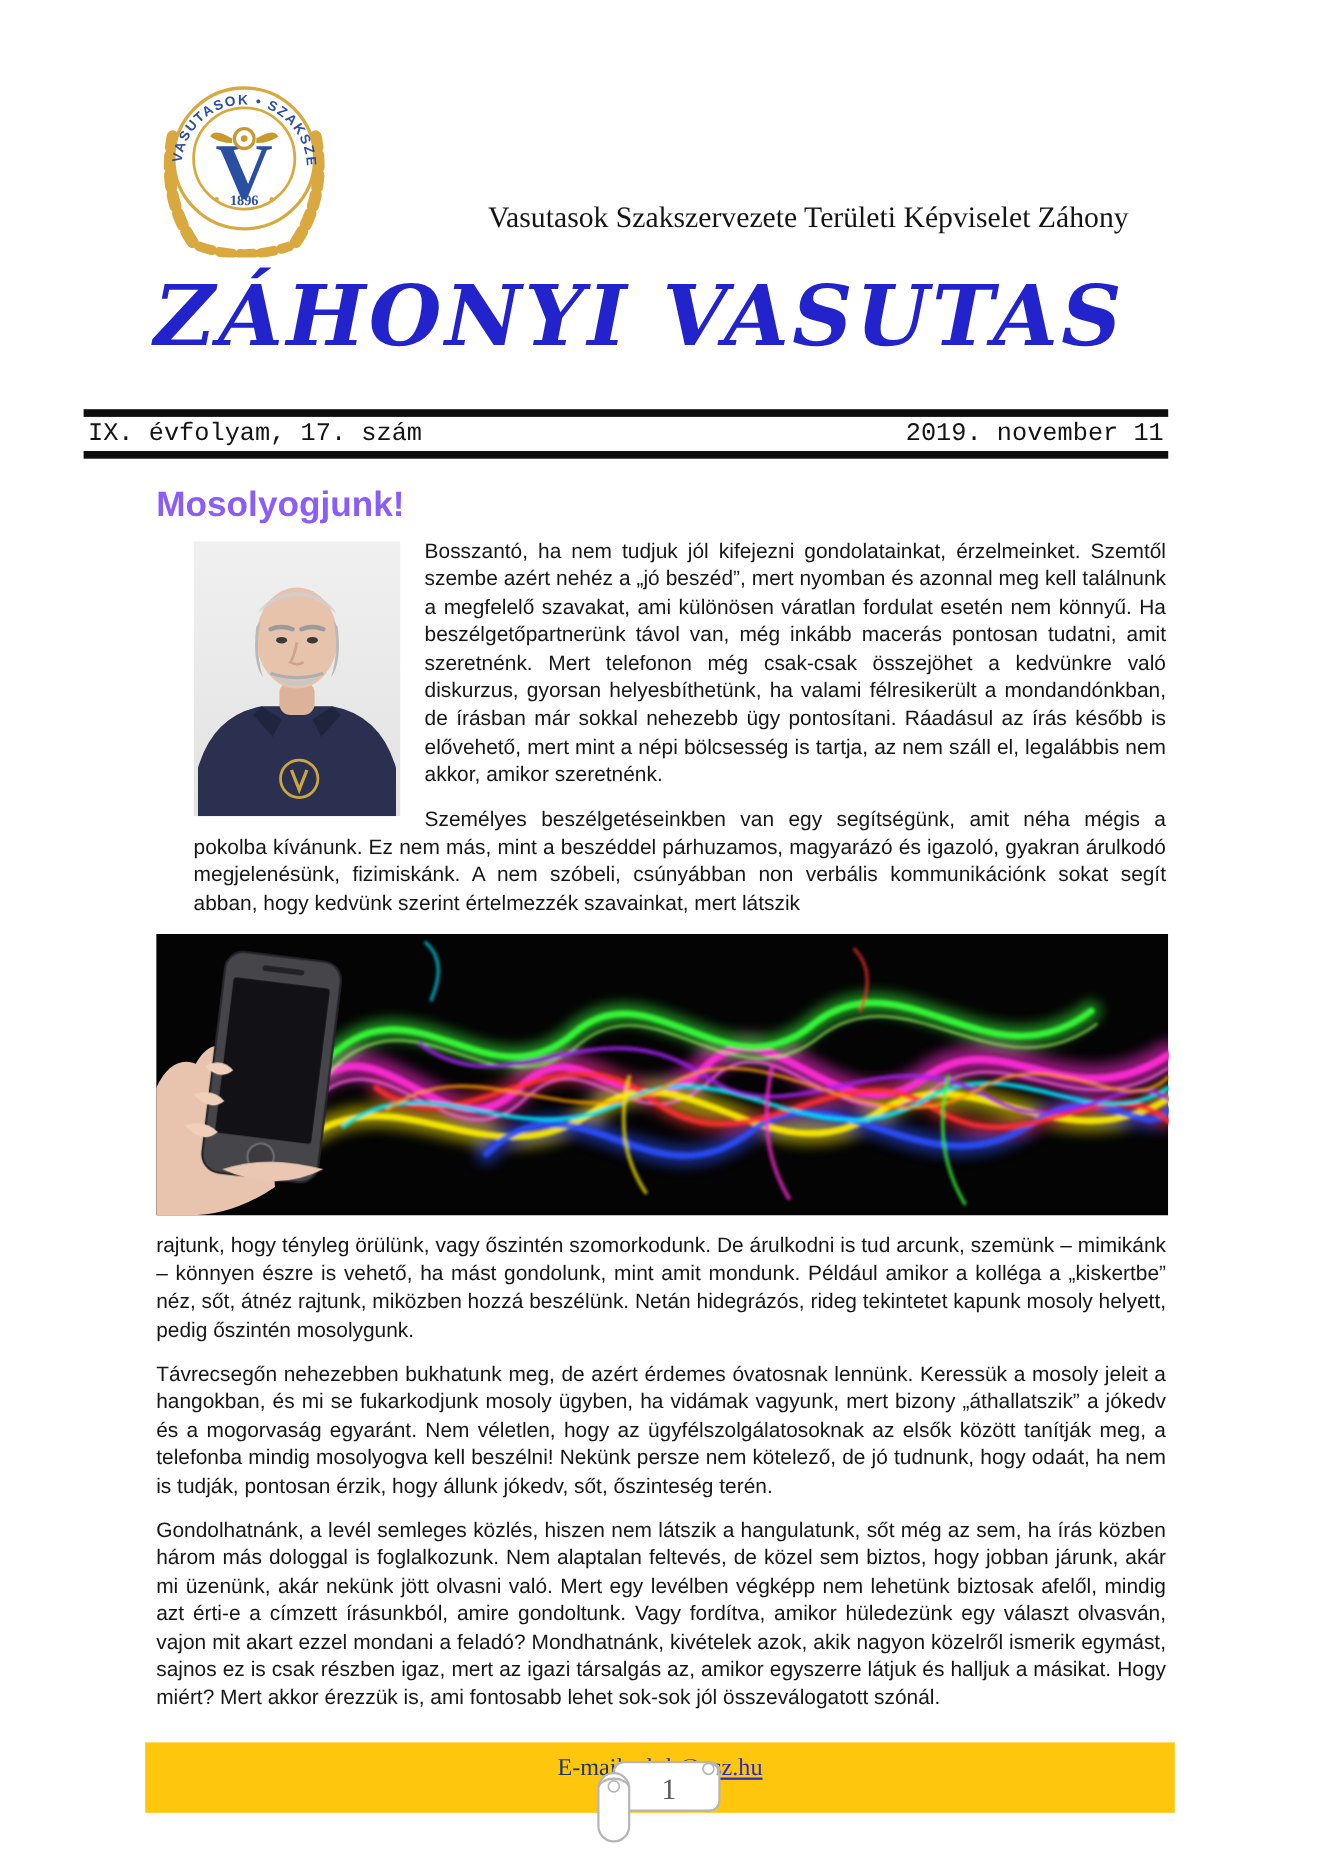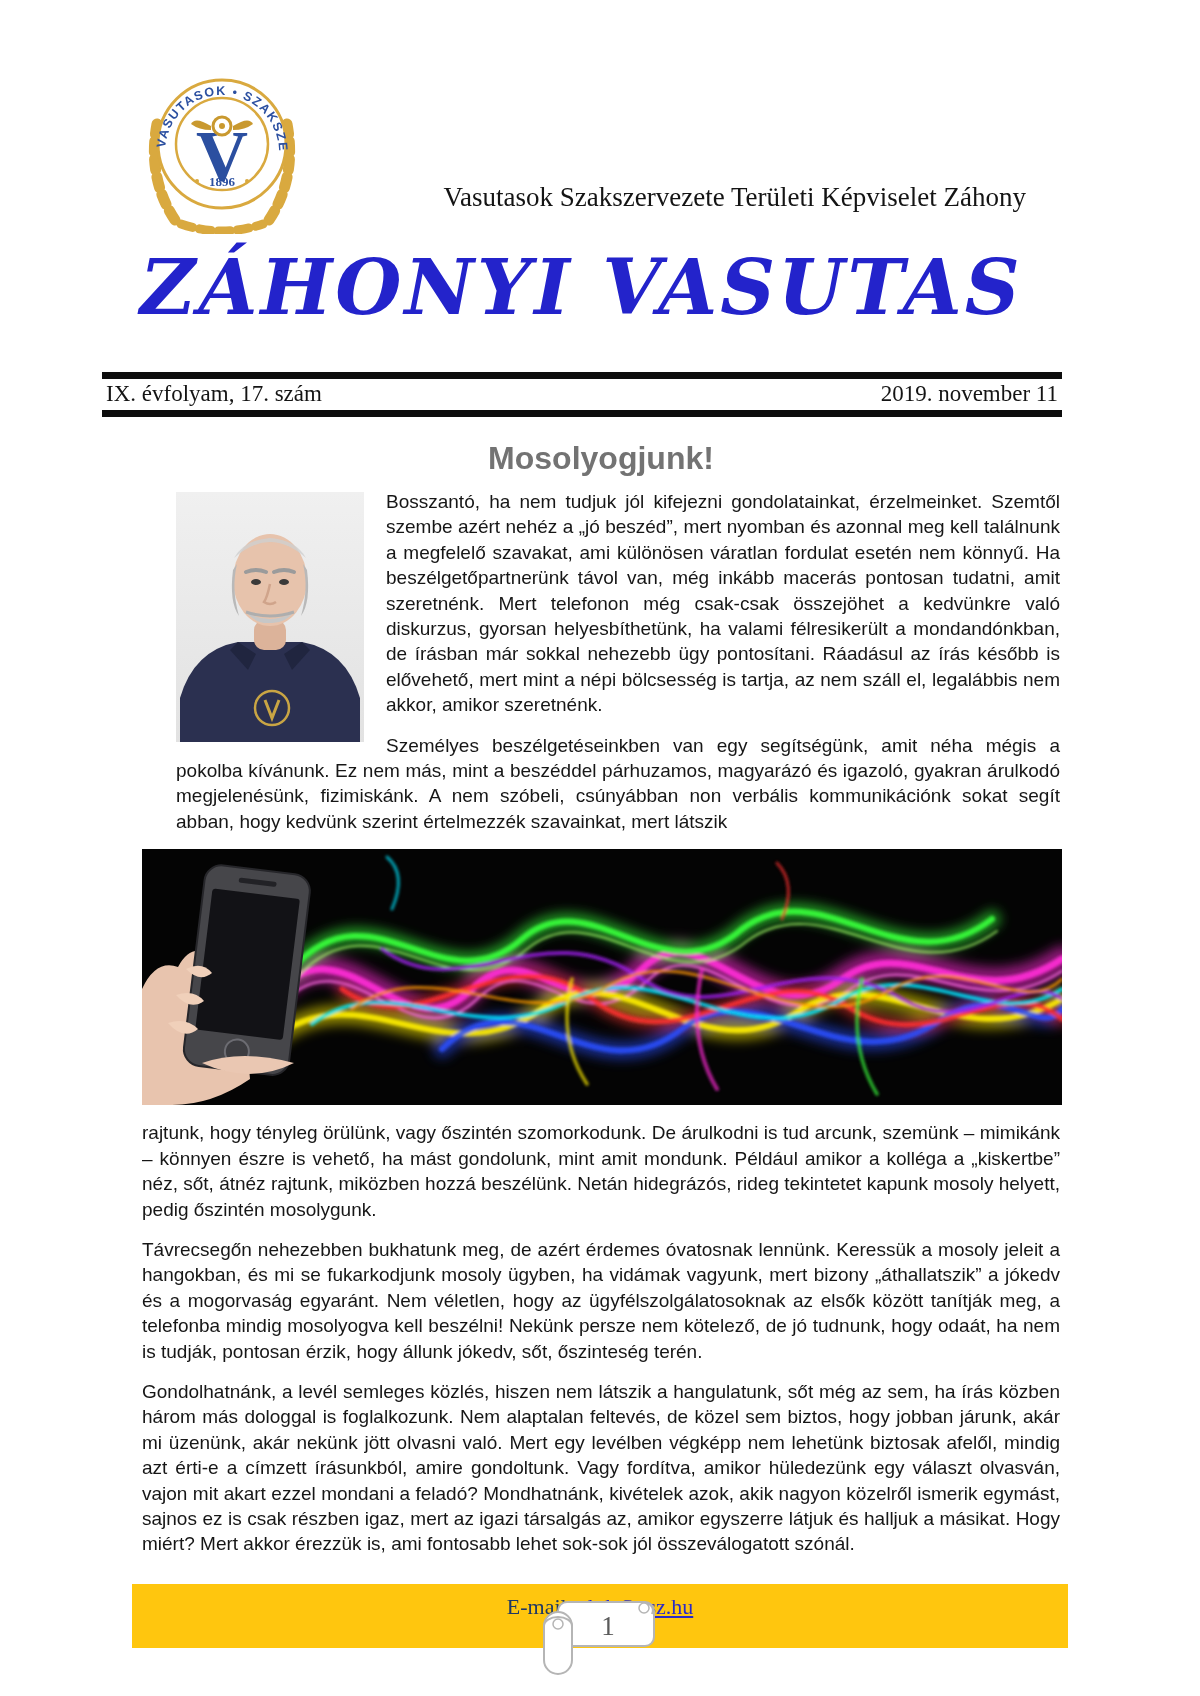--- a/index.html
+++ b/index.html
@@ -26,34 +26,33 @@
     text-align:left;white-space:nowrap;
     font-family:"DejaVu Serif","Liberation Serif",serif;
     font-style:italic;font-weight:bold;
     font-size:76px;line-height:100px;
     letter-spacing:3px;
     color:#2323cb;
   }
   
   .issue-bar{
     flex:none;
-    margin:0 138px 0 102px;
+    margin:0 138px 0 76px;
     border-top:7px solid #0d0d0d;
     border-bottom:7px solid #0d0d0d;
     padding:2px 4px 3px 4px;
     display:flex;justify-content:space-between;align-items:baseline;
-    font-family:Liberation Serif, serif;font-size:23px;color:#141414;
+    font-family:Liberation Mono, monospace;font-size:23px;color:#141414;
   }
   
   main{flex:none;margin:0 140px 0 142px;}
   h1.article-title{
     margin:24px 0 14px 0;
-    font-size:32px;line-height:34px;font-weight:bold;color:#737373;
+    font-size:32px;line-height:34px;font-weight:bold;color:#8b5cf6;
     font-family:"Liberation Sans",sans-serif;
-    text-align:center;
   }
   .article-body{overflow:visible;padding-left:34px;}
   .portrait{
     float:left;width:188px;height:250px;margin:3px 22px 8px 0;
   }
   p.body-par{
     margin:0 0 15px 0;
     font-size:19px;line-height:25.4px;
     text-align:justify;color:#161616;
   }

